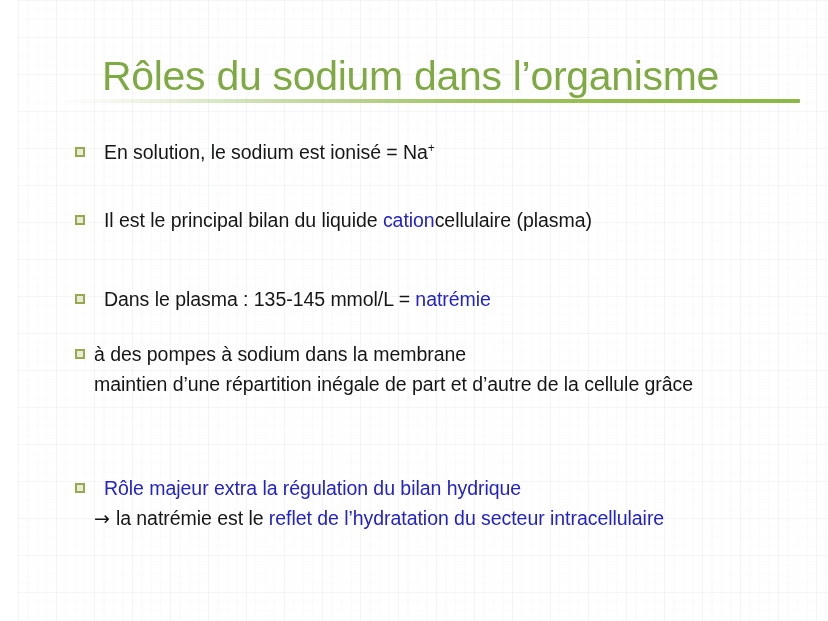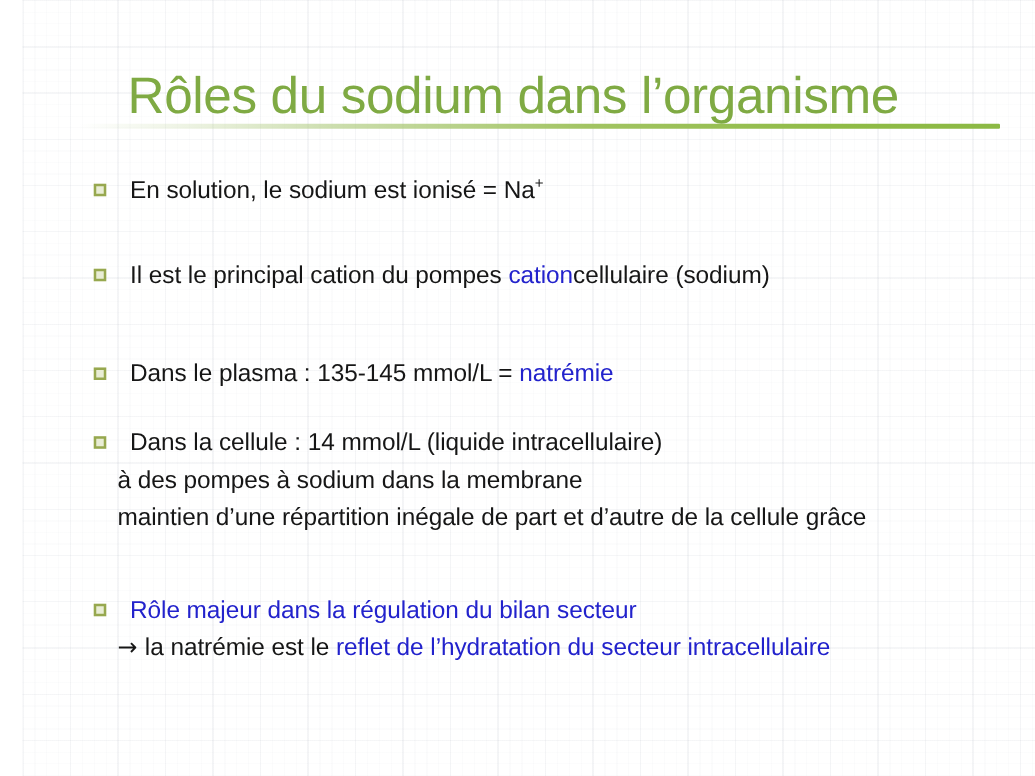--- a/index.html
+++ b/index.html
@@ -147,29 +147,29 @@
 
   <h1 class="title">Rôles du sodium dans l’organisme</h1>
 
   <div class="title-rule"></div>
 
   <div class="body-area">
       <div class="blk" id="blk-1">
         <div class="line first"><span class="bullet"></span><span class="blk-text">En solution, le sodium est ionisé = Na</span><sup class="blk-text">+</sup></div>
       </div>
       <div class="blk" id="blk-2">
-        <div class="line first"><span class="bullet"></span><span class="blk-text">Il est le principal cation du pompes </span><span class="blue">cation</span><span class="blk-text">cellulaire (sodium)</span></div>
+        <div class="line first"><span class="bullet"></span><span class="blk-text">Il est le principal bilan du liquide </span><span class="blue">cation</span><span class="blk-text">cellulaire (plasma)</span></div>
       </div>
       <div class="blk" id="blk-3">
         <div class="line first"><span class="bullet"></span><span class="blk-text">Dans le plasma : 135-145 mmol/L = </span><span class="blue">natrémie</span></div>
       </div>
       <div class="blk" id="blk-4">
-        <div class="line first"><span class="bullet"></span><span class="blk-text">Dans la cellule : 14 mmol/L (liquide intracellulaire)</span></div>
+        <div class="line first"><span class="bullet"></span></div>
         <div class="line cont"><span class="blk-text">à des pompes à sodium dans la membrane</span></div>
         <div class="line cont"><span class="blk-text">maintien d’une répartition inégale de part et d’autre de la cellule grâce</span></div>
       </div>
       <div class="blk" id="blk-5">
-        <div class="line first"><span class="bullet"></span><span class="blue">Rôle majeur dans la régulation du bilan secteur</span></div>
+        <div class="line first"><span class="bullet"></span><span class="blue">Rôle majeur extra la régulation du bilan hydrique</span></div>
         <div class="line cont"><span class="blk-text arrow">→ </span><span class="blk-text">la natrémie est le </span><span class="blue">reflet de l’hydratation du secteur intracellulaire</span></div>
       </div>
     </div>
 
 </div>
 
 </body></html>

